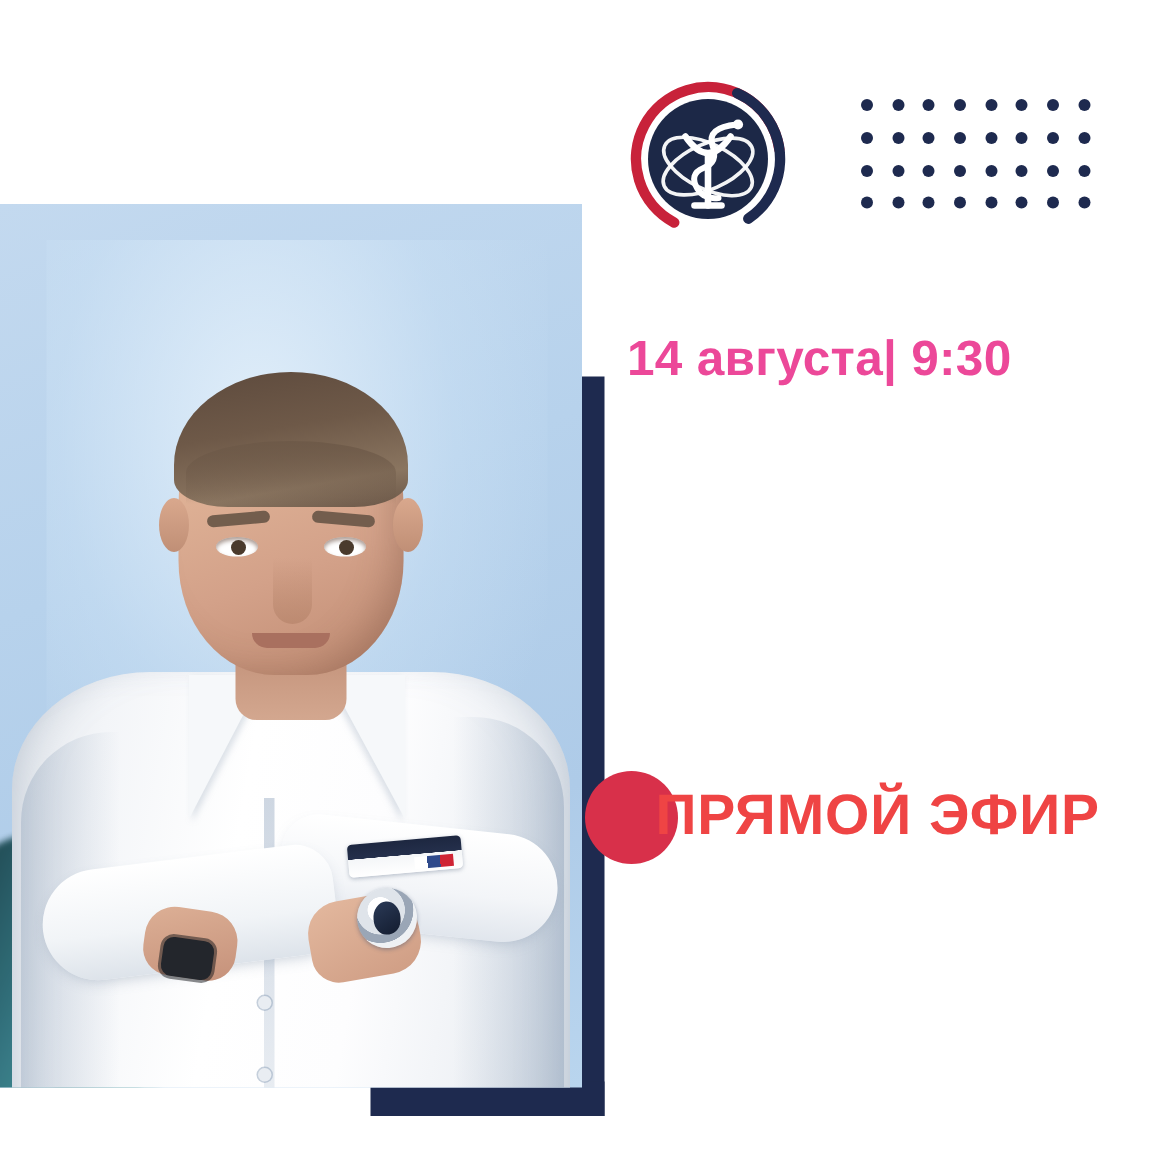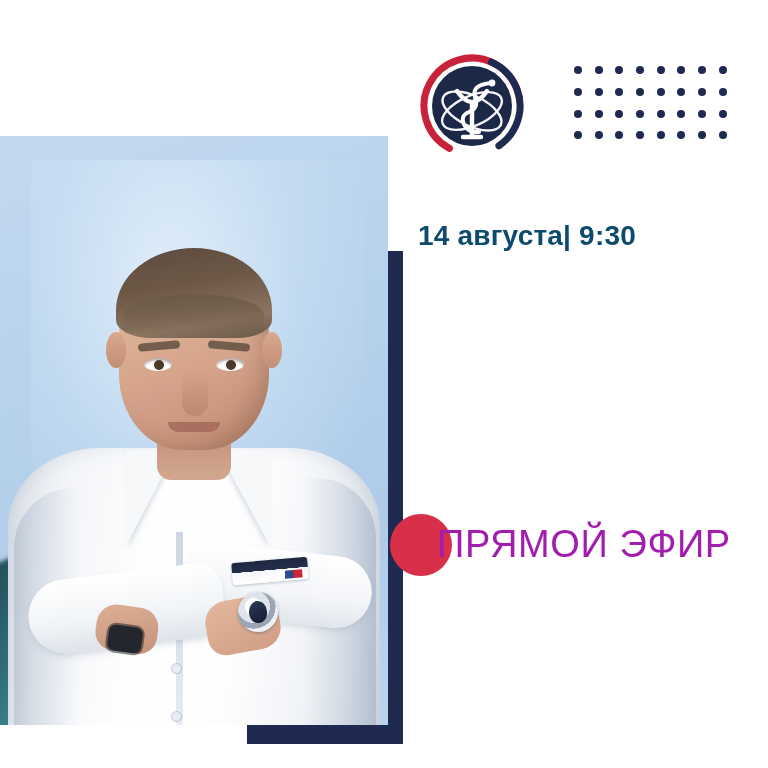--- a/index.html
+++ b/index.html
@@ -271,46 +271,46 @@
     height: 8px;
     border-radius: 50%;
     background: #1e2a4f;
   }
 
   
   .date-line {
     position: absolute;
     left: 418px;
     top: 222px;
-    font-size: 28px;
+    font-size: 33px;
     font-weight: 700;
     letter-spacing: .2px;
-    color: #0c4a6e;
+    color: #ec4899;
     white-space: nowrap;
     line-height: 1;
   }
 
   
   .live-dot {
     position: absolute;
     left: 390px;
     top: 514px;
     width: 62px;
     height: 62px;
     border-radius: 50%;
     background: #d8304a;
   }
   .live-text {
     position: absolute;
     left: 437px;
     top: 521px;
     font-size: 38px;
-    font-weight: 400;
+    font-weight: 700;
     letter-spacing: .6px;
-    color: #a21caf;
+    color: #ef4444;
     white-space: nowrap;
     line-height: 1.25;
   }
 </style>
 </head>
 <body>
 
 <div class="poster">
 
   <div class="frame-vertical"></div>

